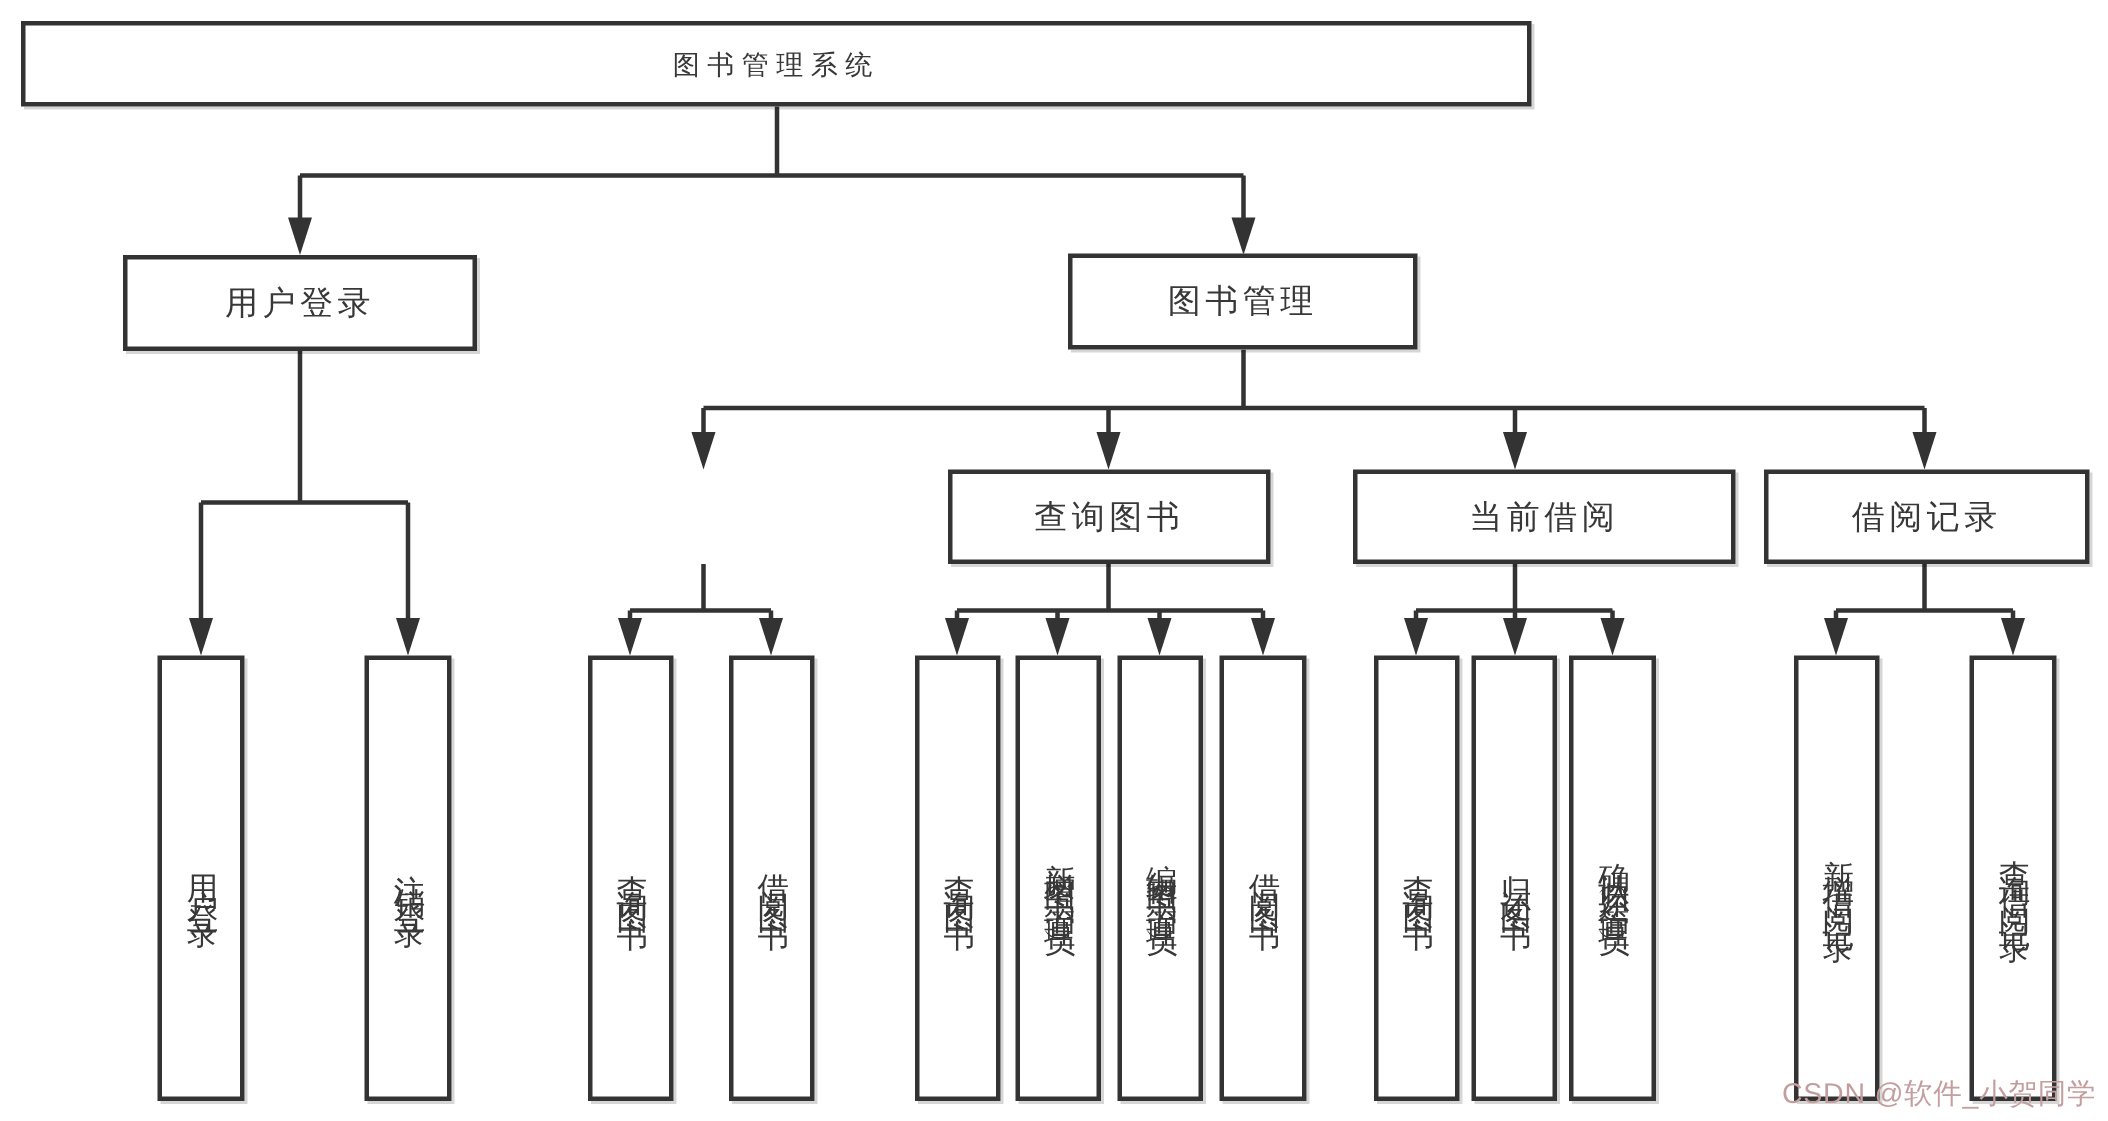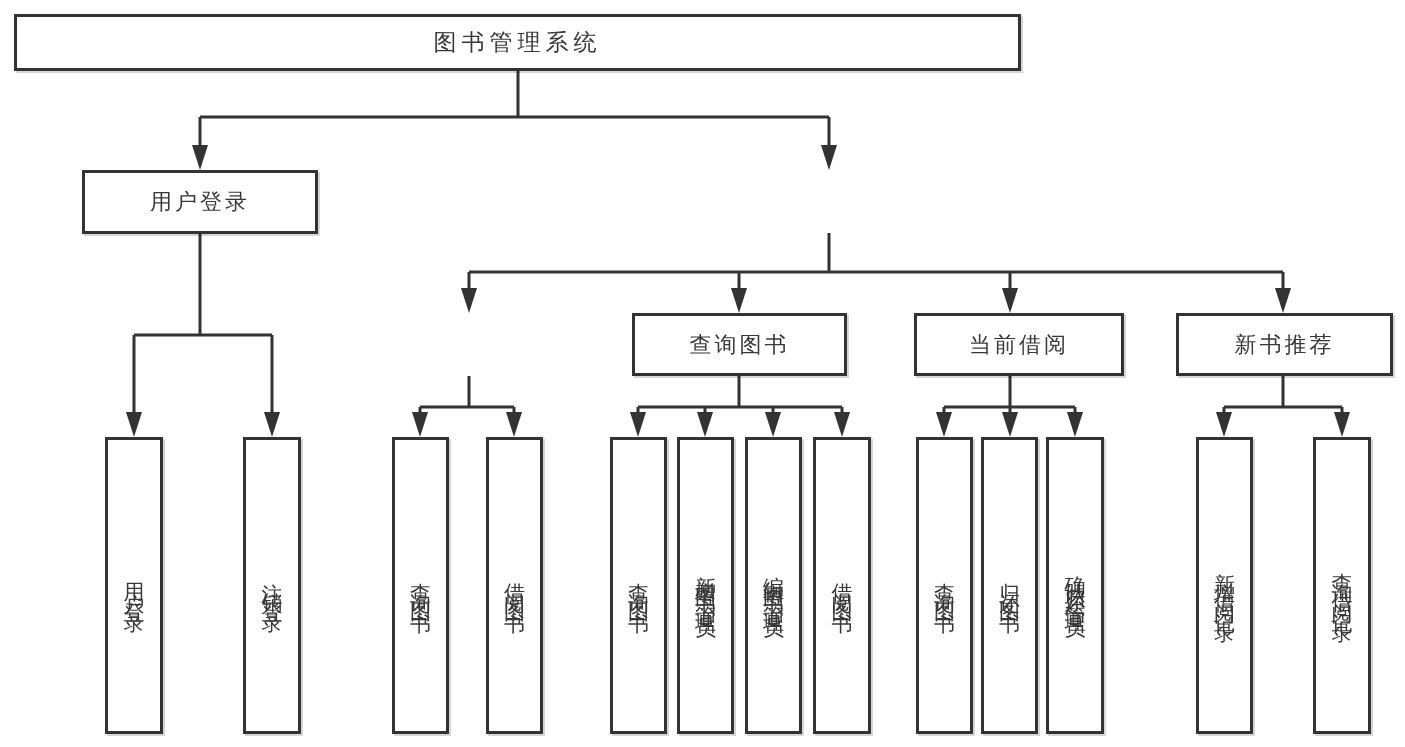--- a/index.html
+++ b/index.html
@@ -20,37 +20,37 @@
   .node{
     position:absolute;z-index:2;
     background:#fff;
     border:3px solid var(--line);
     box-sizing:border-box;
     display:flex;align-items:center;justify-content:center;
     color:var(--text);
     box-shadow:2px 2px 0 rgba(0,0,0,0.16);
   }
   .node .lab{white-space:nowrap;}
-  .root-lab{font-size:23px;letter-spacing:5px;}
+  .root-lab{font-size:18px;letter-spacing:5px;}
   .h-lab{font-size:22px;letter-spacing:3px;}
   .leaf .lab{
     writing-mode:vertical-rl;
     text-orientation:mixed;
     font-size:21px;
     letter-spacing:10px;
     white-space:normal;
   }
   .leaf .lab.tight{letter-spacing:6px;}
   
   #n-root{left:14px;top:14px;width:1007px;height:57px;}
   #n-user-login{left:82px;top:170px;width:236px;height:64px;}
   #n-book-mgmt{left:712px;top:169px;width:233px;height:64px;}
   #n-new-books{left:362px;top:313px;width:215px;height:63px;}
   #n-book-borrow{left:632px;top:313px;width:215px;height:63px;}
-  #n-current-borrow{left:902px;top:313px;width:210px;height:63px;margin-left:12px;}
+  #n-current-borrow{left:902px;top:313px;width:255px;height:63px;}
   #n-borrow-records{left:1176px;top:313px;width:217px;height:63px;}
   .leaf{top:437px;height:297px;}
   #l-user-login{left:105px;width:58px;}
   #l-logout{left:243px;width:58px;}
   #l-query-new{left:392px;width:57px;}
   #l-borrow-new{left:486px;width:57px;}
   #l-query-borrow{left:610px;width:57px;}
   #l-add-book{left:677px;width:57px;}
   #l-edit-book{left:745px;width:57px;}
   #l-borrow-book{left:813px;width:58px;}
@@ -115,29 +115,32 @@
     </g>
   </svg>
 
   <div class="node" id="n-root">
     <span class="lab root-lab">图书管理系统</span>
   </div>
 
   <div class="node" id="n-user-login">
     <span class="lab h-lab">用户登录</span>
   </div>
+  <div class="node" id="n-book-mgmt">
+    <span class="lab h-lab">图书管理</span>
+  </div>
 
   <div class="node" id="n-book-borrow">
     <span class="lab h-lab">查询图书</span>
   </div>
   <div class="node" id="n-current-borrow">
     <span class="lab h-lab">当前借阅</span>
   </div>
   <div class="node" id="n-borrow-records">
-    <span class="lab h-lab">新书推荐</span>
+    <span class="lab h-lab">借阅记录</span>
   </div>
 
   <div class="node leaf" id="l-user-login">
     <span class="lab">用户登录</span>
   </div>
   <div class="node leaf" id="l-logout">
     <span class="lab">注销登录</span>
   </div>
   <div class="node leaf" id="l-query-new">
     <span class="lab">查询图书</span>
@@ -166,13 +169,14 @@
   <div class="node leaf" id="l-confirm-return">
     <span class="lab tight">确认归还（管理员）</span>
   </div>
   <div class="node leaf" id="l-add-record">
     <span class="lab">新增借阅记录</span>
   </div>
   <div class="node leaf" id="l-query-record">
     <span class="lab">查询借阅记录</span>
   </div>
 
+  <div class="watermark">CSDN @软件_小贺同学</div>
 </div>
 
 </body></html>

